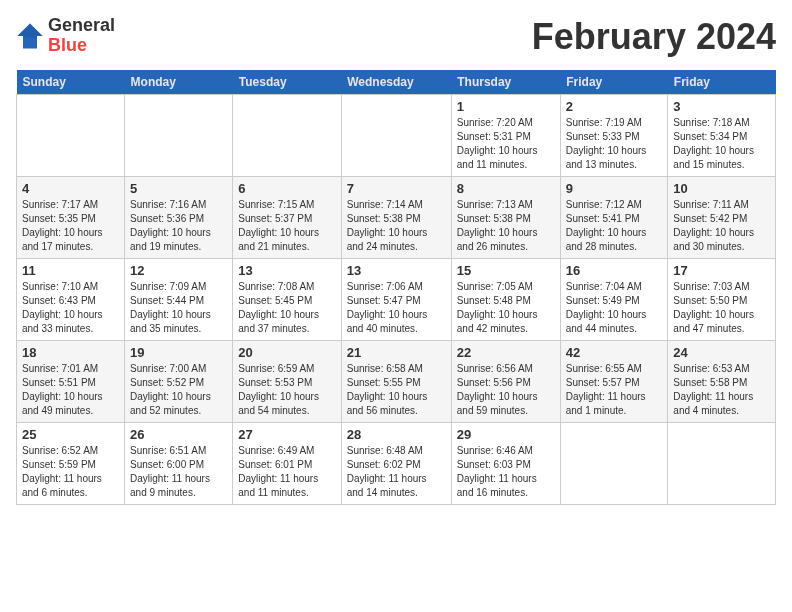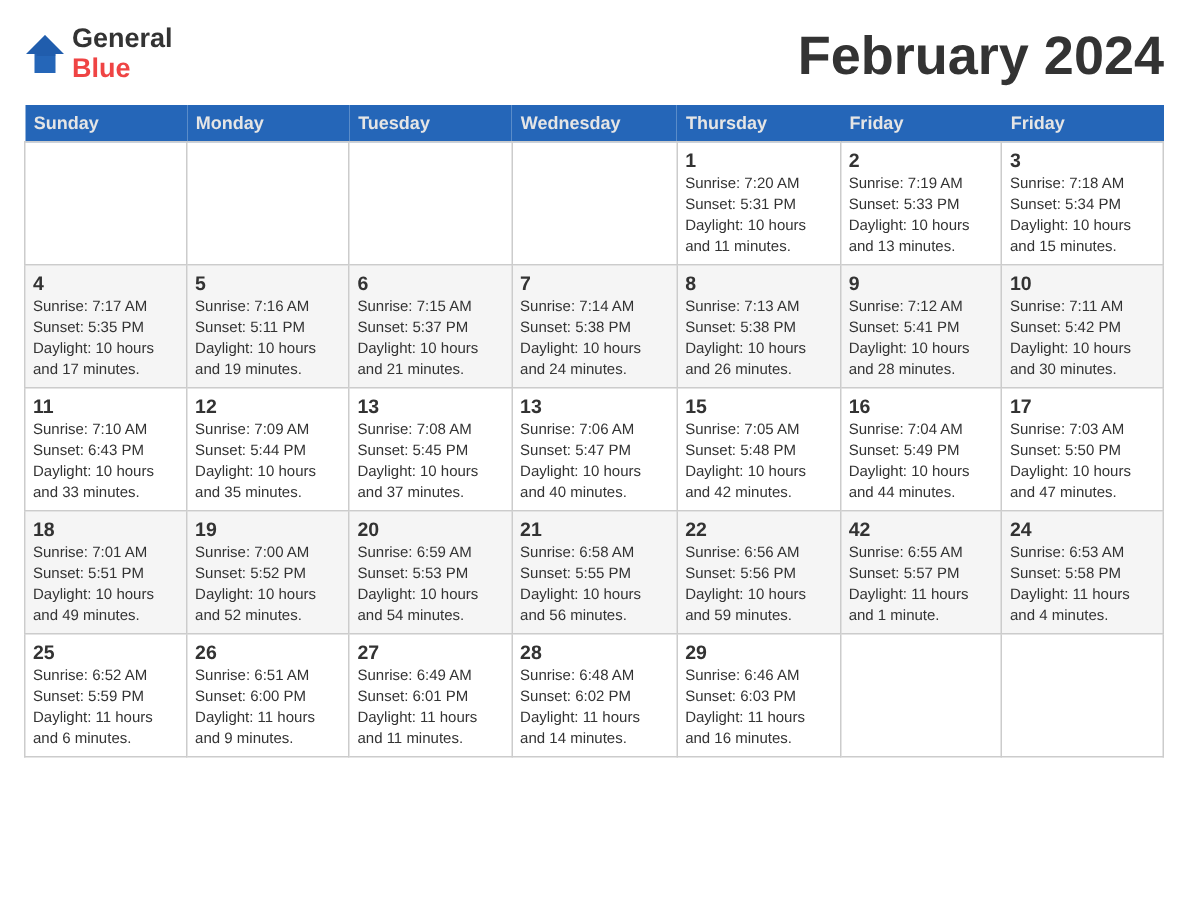--- a/index.html
+++ b/index.html
@@ -146,21 +146,21 @@
         <td>
           <span class="day-num">4</span>
           <div class="day-info">Sunrise: 7:17 AM
 Sunset: 5:35 PM
 Daylight: 10 hours
 and 17 minutes.</div>
         </td>
         <td>
           <span class="day-num">5</span>
           <div class="day-info">Sunrise: 7:16 AM
-Sunset: 5:11 PM
+Sunset: 5:36 PM
 Daylight: 10 hours
 and 19 minutes.</div>
         </td>
         <td>
           <span class="day-num">6</span>
           <div class="day-info">Sunrise: 7:15 AM
 Sunset: 5:37 PM
 Daylight: 10 hours
 and 21 minutes.</div>
         </td>

